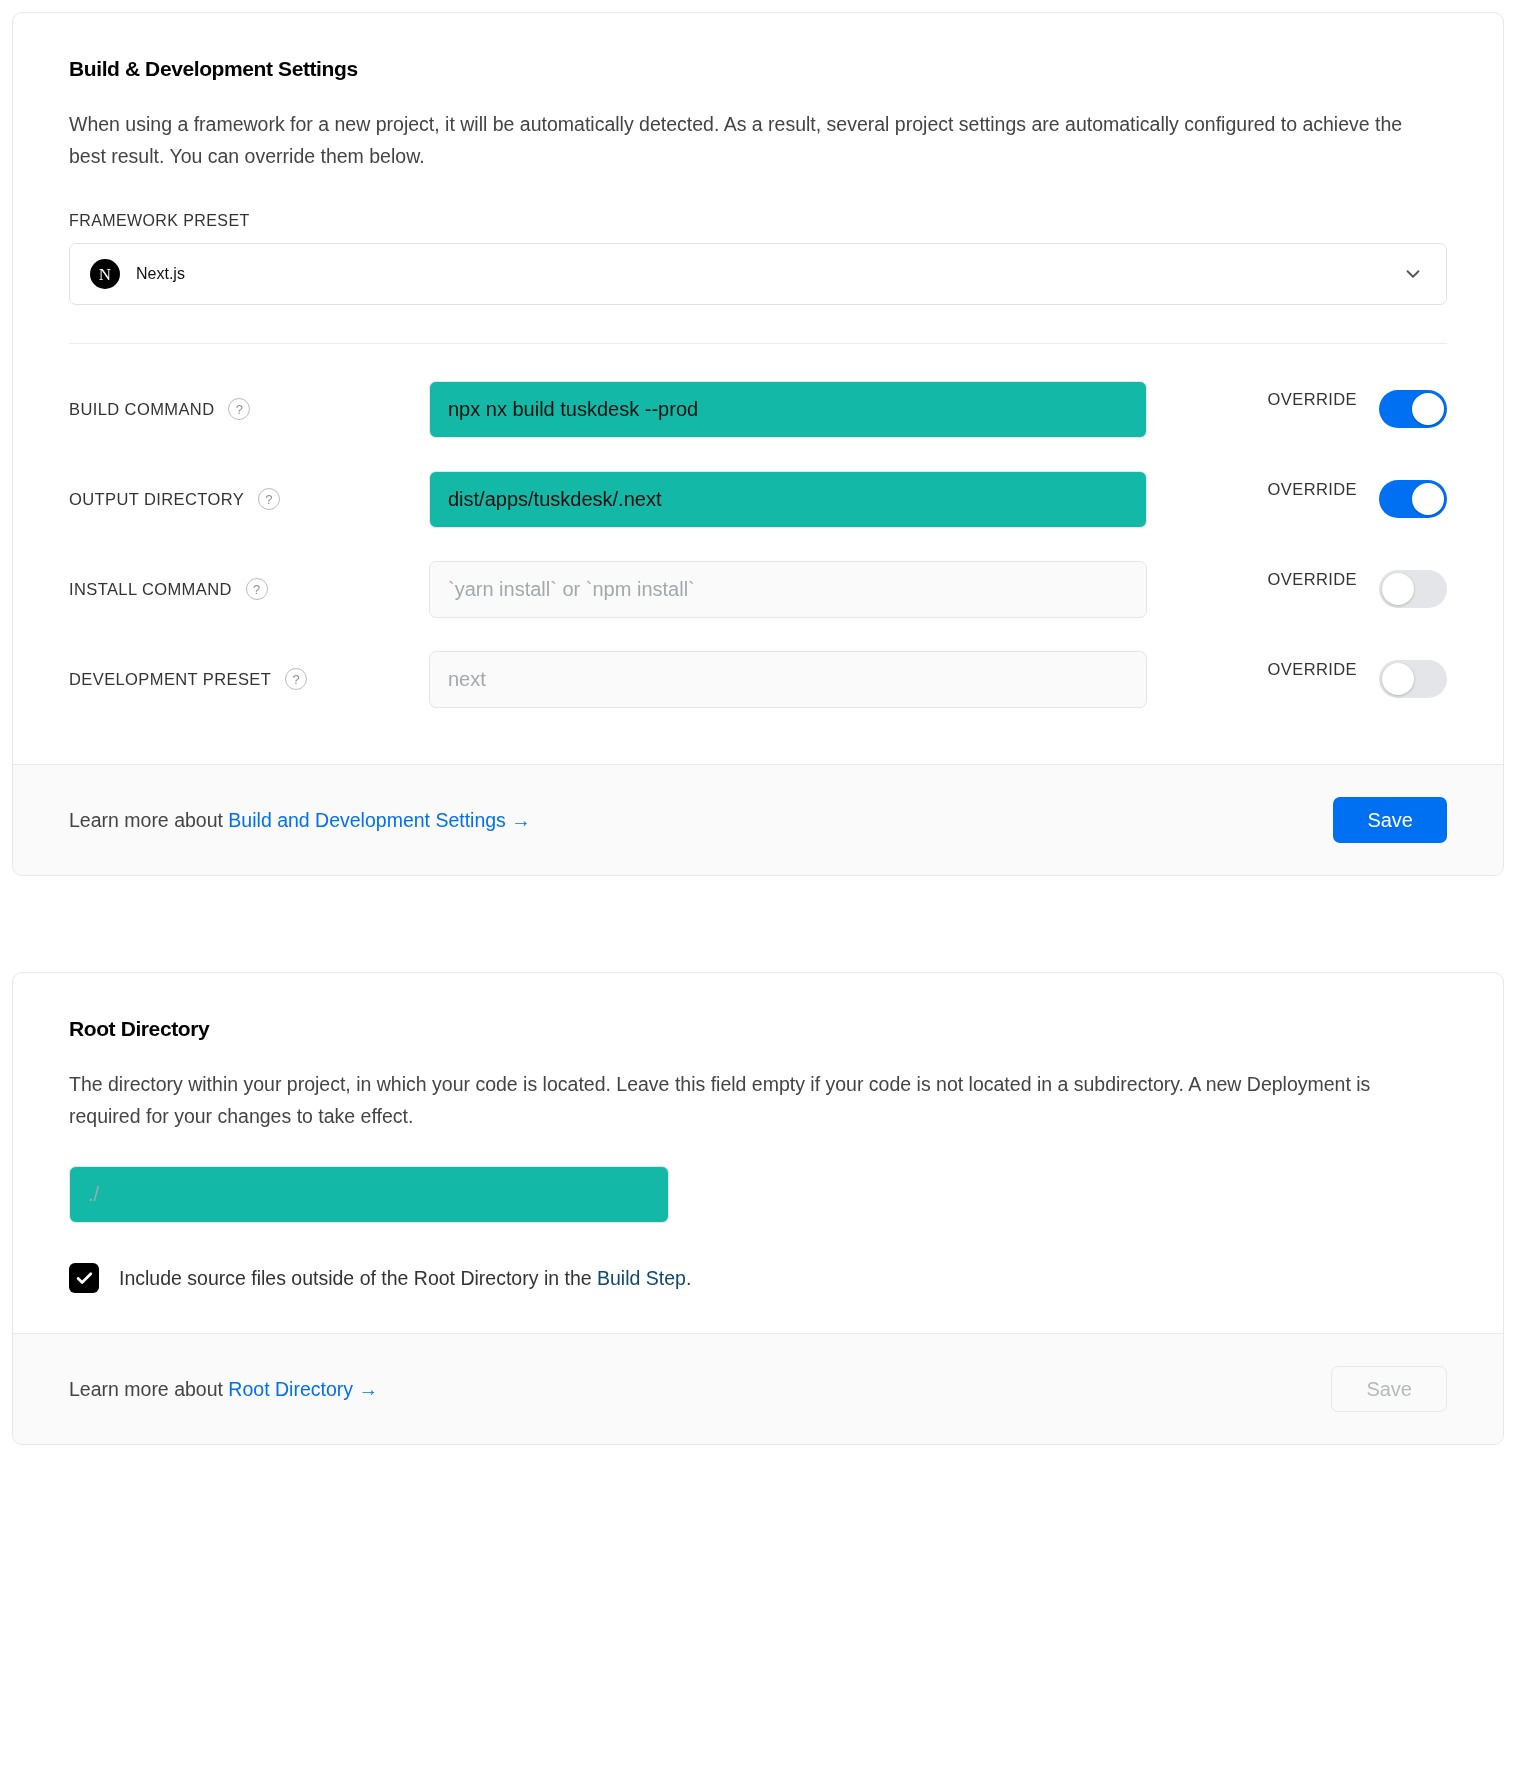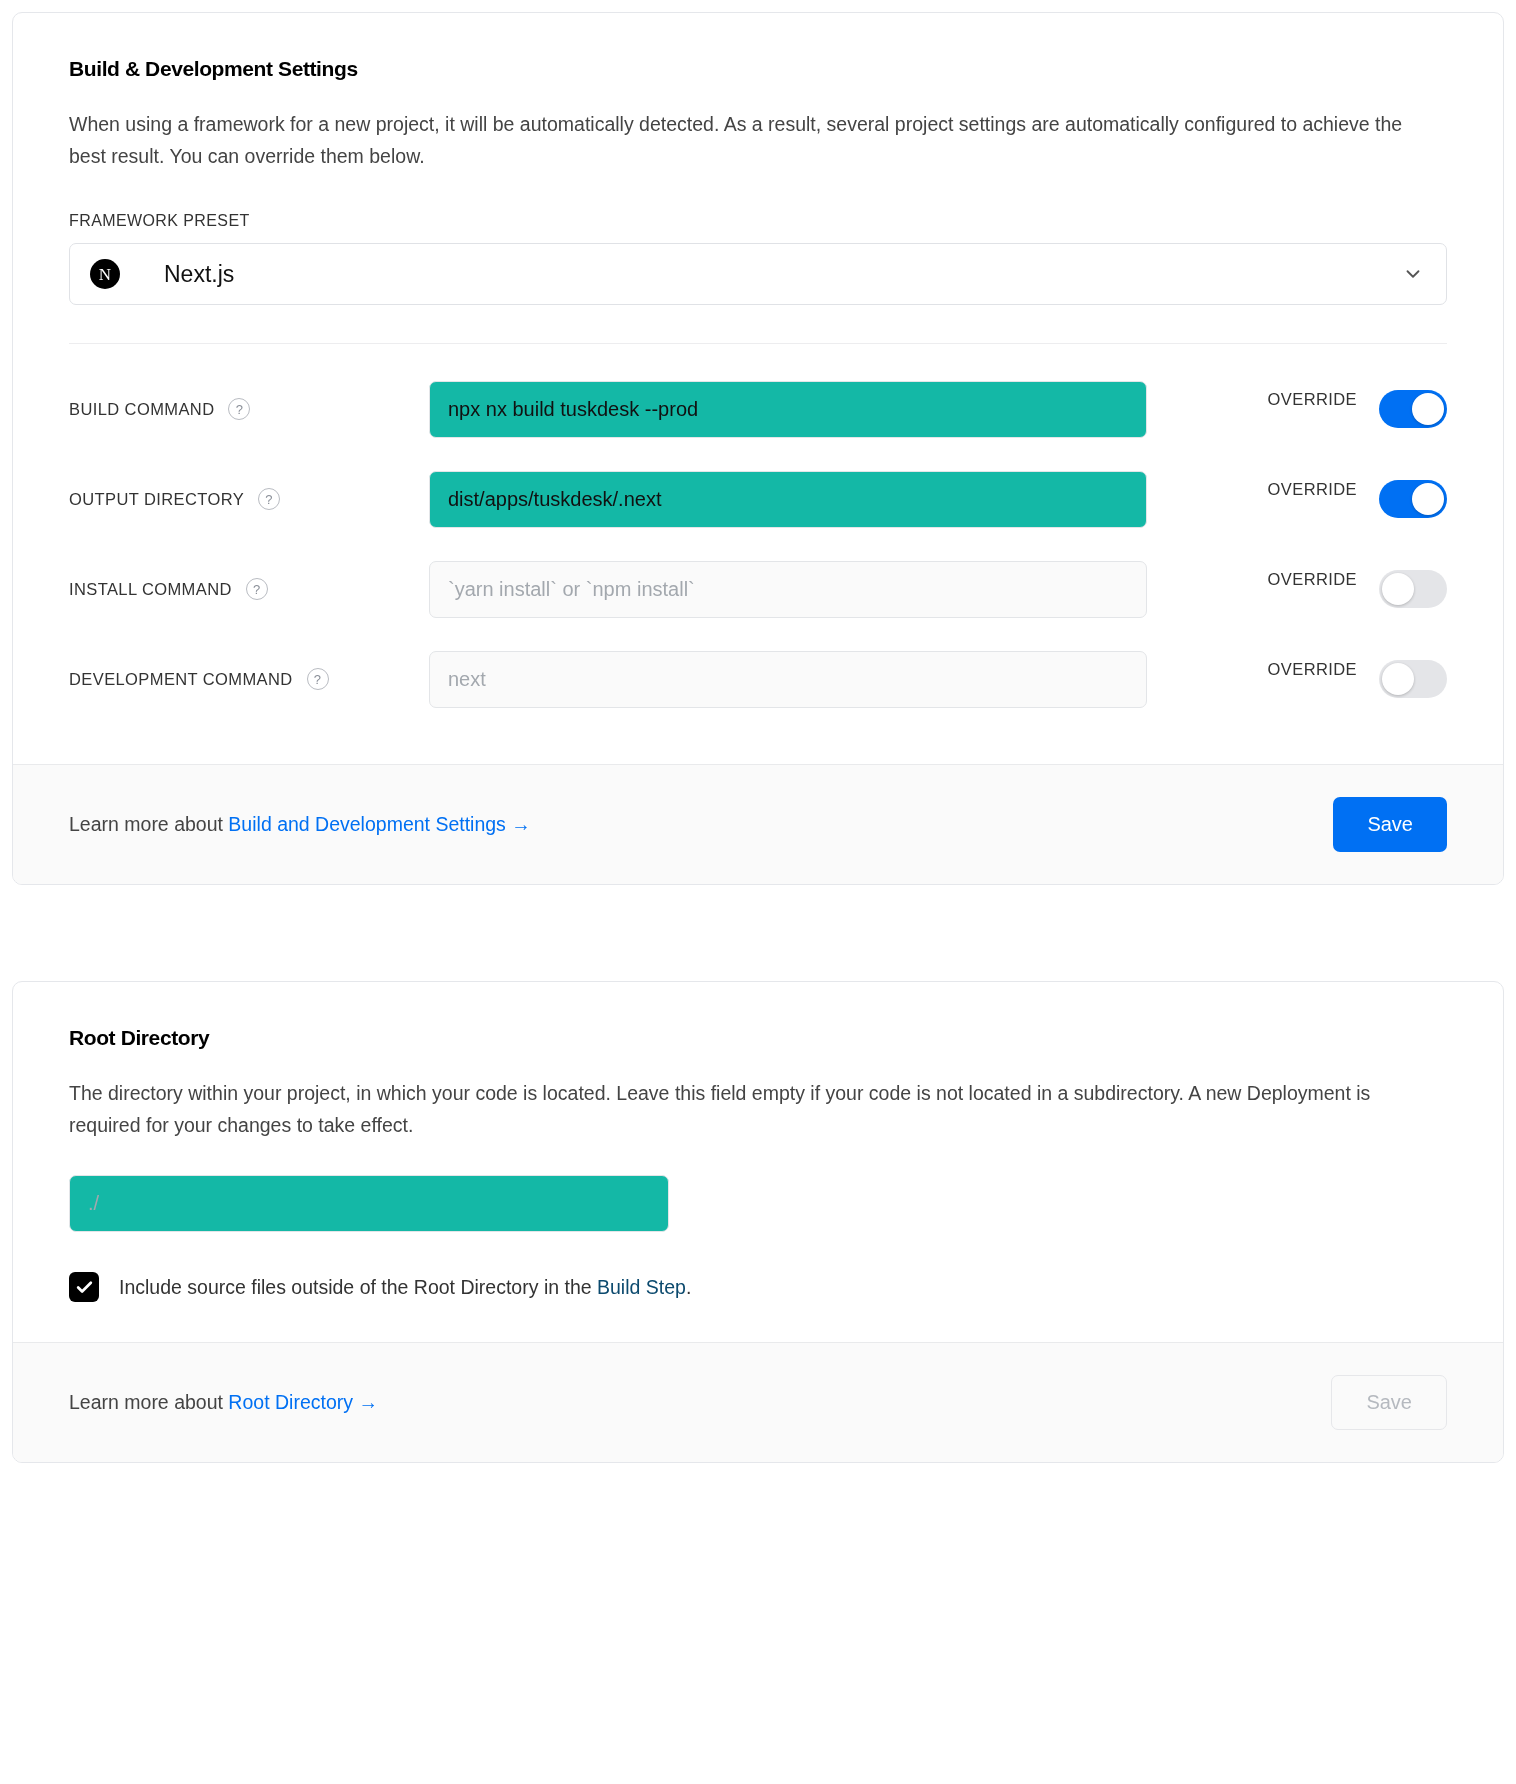--- a/index.html
+++ b/index.html
@@ -80,24 +80,23 @@
     display: inline-flex;
     align-items: center;
     justify-content: center;
     font-size: 17px;
     font-family: "Liberation Serif", serif;
     flex: 0 0 auto;
     margin-right: 16px;
     line-height: 1;
   }
   .select-value {
-    font-size: 23px;
+    font-size: 16px;
     color: #111111;
     flex: 1 1 auto;
-    margin-left: 28px;
   }
   .chev {
     width: 22px;
     height: 22px;
     flex: 0 0 auto;
     color: #555555;
   }
 
   .divider {
     height: 1px;
@@ -202,21 +201,21 @@
   .learn a {
     color: #0070f3;
     text-decoration: none;
   }
   .btn {
     border: none;
     border-radius: 7px;
     font-size: 20px;
     font-family: "Liberation Sans", sans-serif;
     padding: 0 34px;
-    height: 55px;
+    height: 46px;
     cursor: pointer;
   }
   .btn-primary { background: #0070f3; color: #ffffff; }
   .btn-disabled {
     background: #fafafa;
     color: #b5b9bf;
     border: 1px solid #e6e7ea;
     cursor: default;
   }
 
@@ -317,21 +316,21 @@
           <div class="row-right">
             <span class="override-text">OVERRIDE</span>
             <div class="toggle">
                 <span class="knob"></span>
               </div>
           </div>
         </div>
 
         <div class="row">
           <div class="row-label">
-            <span>DEVELOPMENT COMMAND</span>
+            <span>DEVELOPMENT PRESET</span>
             <span class="help">?</span>
           </div>
           <div class="row-input">
             <input class="text-input disabled" type="text" placeholder="next" style="">
           </div>
           <div class="row-right">
             <span class="override-text">OVERRIDE</span>
             <div class="toggle">
                 <span class="knob"></span>
               </div>

